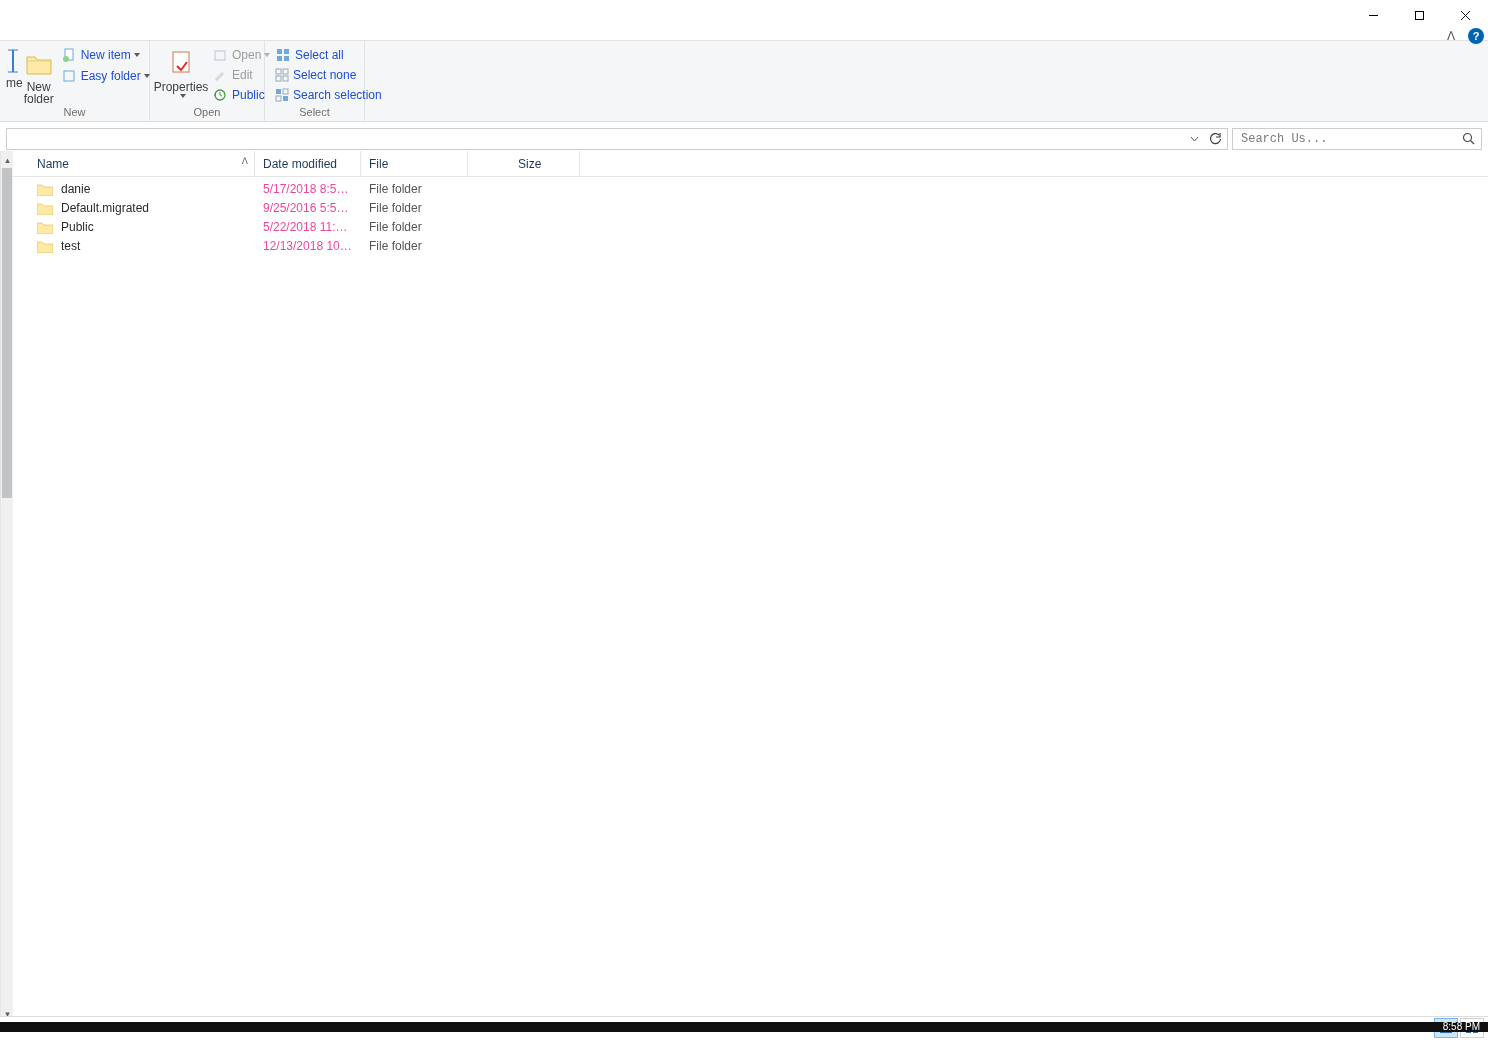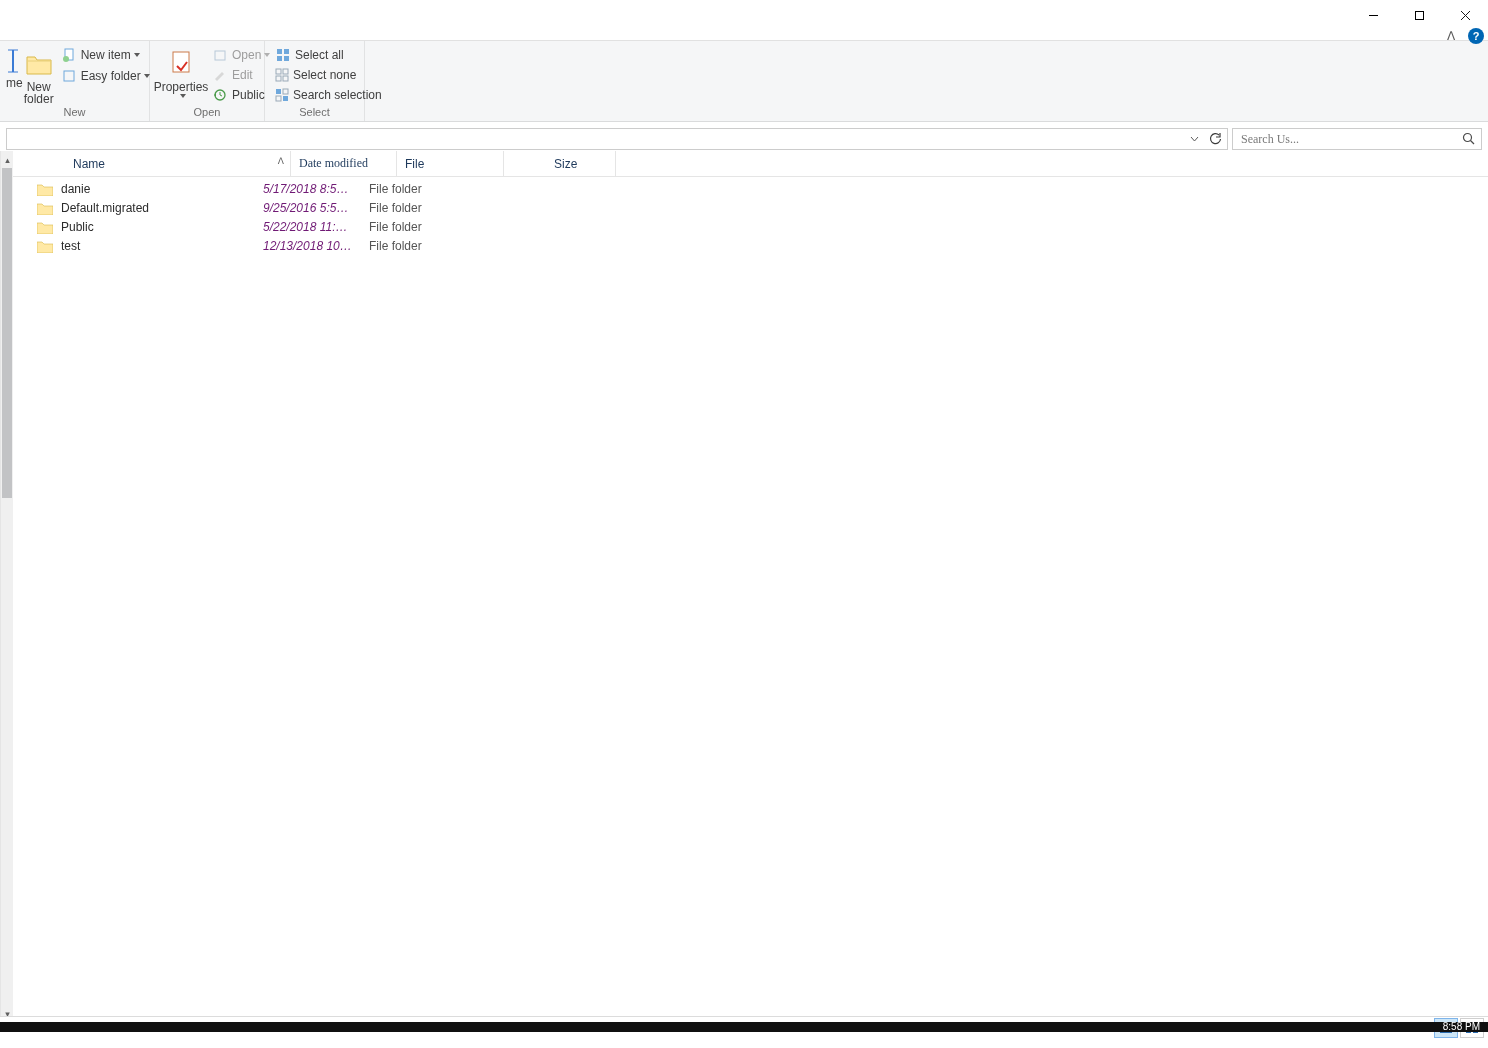--- a/index.html
+++ b/index.html
@@ -12,65 +12,65 @@
   .tb-max{right:46px;}
   .tb-close{right:0;}
   .tb-ctrl svg{width:11px;height:11px;}
 
   
   .ribbon{position:absolute;top:40px;left:0;right:0;height:82px;background:#f5f6f7;border-top:1px solid #e1e1e1;border-bottom:1px solid #dadbdc;display:flex;}
   .ribgrp{height:100%;border-right:1px solid #e1e2e3;position:relative;padding:4px 6px 0 6px;}
   .ribgrp .caption{position:absolute;bottom:3px;left:0;right:0;text-align:center;font-size:11px;color:#6e6e6e;}
   .rib-big{display:flex;flex-direction:column;align-items:center;width:50px;text-align:center;line-height:12px;color:#404040;padding-top:2px;}
   .rib-big .ic{width:32px;height:32px;display:flex;align-items:center;justify-content:center;margin-bottom:2px;}
-  .rib-small{display:flex;align-items:center;height:20px;padding:0 4px;color:#404040;white-space:nowrap;}
+  .rib-small{display:flex;align-items:center;height:20px;padding:0 4px;color:#1d4ed8;white-space:nowrap;}
   .rib-small.disabled{color:#9d9d9d;}
   .rib-small .ic{width:16px;height:16px;margin-right:4px;display:inline-flex;align-items:center;justify-content:center;}
   .dd-tri{margin-left:3px;display:inline-block;width:0;height:0;border-left:3px solid transparent;border-right:3px solid transparent;border-top:4px solid #5a5a5a;}
   .dd-tri.disabled{border-top-color:#b0b0b0;}
   .rowstack{display:flex;flex-direction:column;gap:1px;}
   .ribbon-topright{position:absolute;right:4px;top:-14px;display:flex;align-items:center;gap:8px;}
   .ribbon-topright .chev{width:18px;height:18px;display:flex;align-items:center;justify-content:center;color:#5c5c5c;font-size:12px;}
   .help-badge{width:16px;height:16px;border-radius:50%;background:#0066b4;color:#fff;font-size:11px;font-weight:bold;display:flex;align-items:center;justify-content:center;}
 
   
   .addr{position:absolute;top:127px;left:0;right:0;height:24px;display:flex;align-items:center;padding-right:6px;gap:4px;}
   .addr-box{flex:1;height:22px;border:1px solid #cccccc;background:#fff;position:relative;margin-left:6px;}
   .addr-dd{position:absolute;right:24px;top:0;width:18px;height:20px;display:flex;align-items:center;justify-content:center;color:#5a5a5a;font-size:10px;}
   .addr-ref{position:absolute;right:2px;top:0;width:20px;height:20px;display:flex;align-items:center;justify-content:center;color:#3a3a3a;}
   .search-box{width:250px;height:22px;border:1px solid #cccccc;background:#fff;display:flex;align-items:center;padding:0 6px;color:#7a7a7a;position:relative;}
-  .search-box input{border:none;outline:none;width:100%;font-size:12px;font-family:Liberation Serif, serif;color:#000000;}
+  .search-box input{border:none;outline:none;width:100%;font-size:12px;font-family:Liberation Mono, monospace;color:#000000;}
   .search-box input::placeholder{color:#7a7a7a;}
   .search-box .mag{position:absolute;right:5px;top:3px;width:14px;height:14px;color:#4a4a4a;}
 
   
   .content{position:absolute;top:151px;left:0;right:0;bottom:26px;display:flex;}
   .treepane{width:13px;height:100%;position:relative;}
   .treepane .sb{position:absolute;top:0;bottom:0;right:0;width:13px;background:#f0f0f0;border-left:1px solid #e5e5e5;}
   .treepane .sb .thumb{position:absolute;top:17px;left:1px;right:1px;height:330px;background:#c2c3c5;}
   .treepane .sb .arrow{width:13px;height:17px;display:flex;align-items:center;justify-content:center;font-size:9px;color:#606060;}
   .treepane .sb .arrow.dn{position:absolute;bottom:0;}
 
   .listpane{flex:1;background:#fff;position:relative;}
 
   
   .colhdr{display:flex;height:26px;border-bottom:1px solid #e5e5e5;align-items:center;padding-left:16px;}
   .col{height:100%;display:flex;align-items:center;padding:0 8px;color:#1e395b;font-size:12px;border-right:1px solid #e5e5e5;position:relative;cursor:default;}
   .col .sortglyph{position:absolute;right:6px;top:5px;font-size:9px;color:#606060;}
-  .c-name{width:226px;margin-left:36px;}
-  .c-date{width:106px;font-family:Liberation Serif, serif;}
+  .c-name{width:226px;}
+  .c-date{width:106px;}
   .c-type{width:107px;}
   .c-size{width:70px;margin-left:42px;}
 
   
   .rows{padding-left:16px;}
   .row{display:flex;align-items:flex-end;height:19px;font-size:12px;color:#2b2b2b;}
   .row .cell{padding:0 8px;white-space:nowrap;overflow:hidden;text-overflow:ellipsis;}
   .row .cn{width:226px;display:flex;align-items:center;}
-  .row .cd{width:106px;color:#701a75;font-style:italic;}
+  .row .cd{width:106px;color:#ec4899;}
   .row .ct{width:107px;color:#555;}
   .row .cs{width:70px;color:#555;text-align:right;}
   .folder-icon{width:16px;height:13px;margin-right:8px;}
 
   
   .statusbar{position:absolute;left:0;right:0;bottom:10px;height:22px;border-top:1px solid #dcdcdc;background:#fff;display:flex;align-items:center;justify-content:flex-end;padding-right:4px;gap:2px;}
   .view-btn{width:24px;height:20px;border:1px solid #cfcfcf;background:#fff;display:flex;align-items:center;justify-content:center;}
   .view-btn.active{background:#cde6f7;border-color:#7eb4ea;}
 
   

